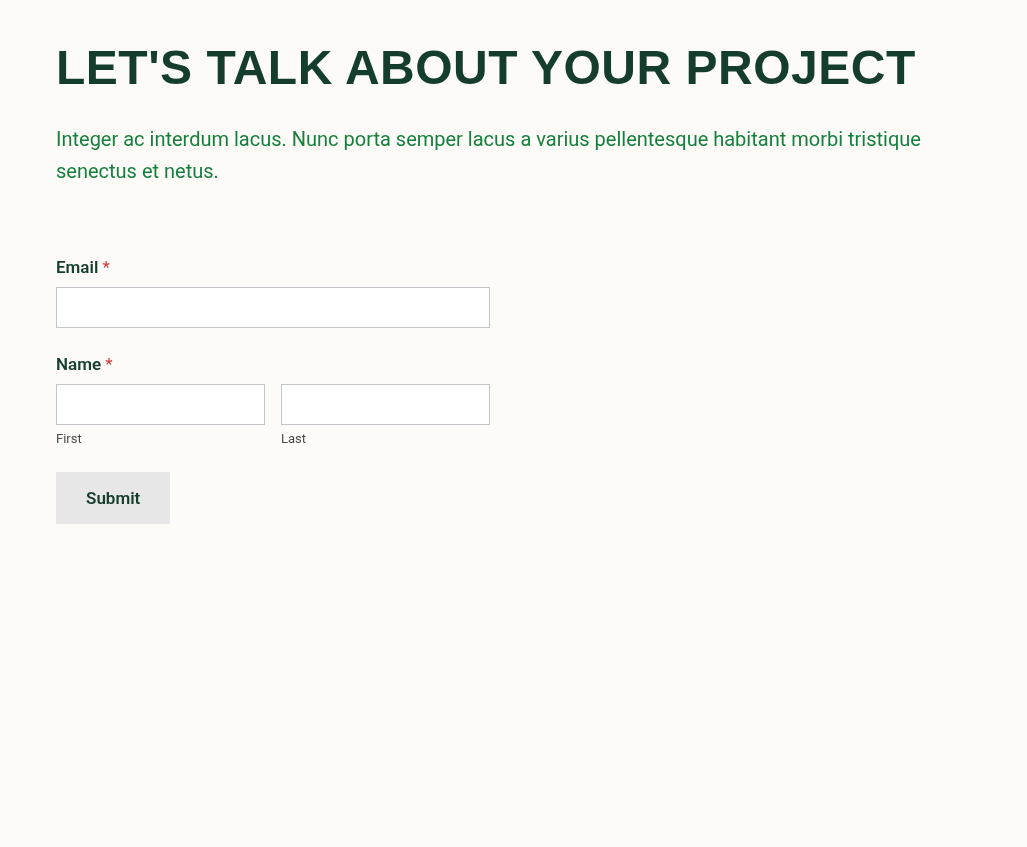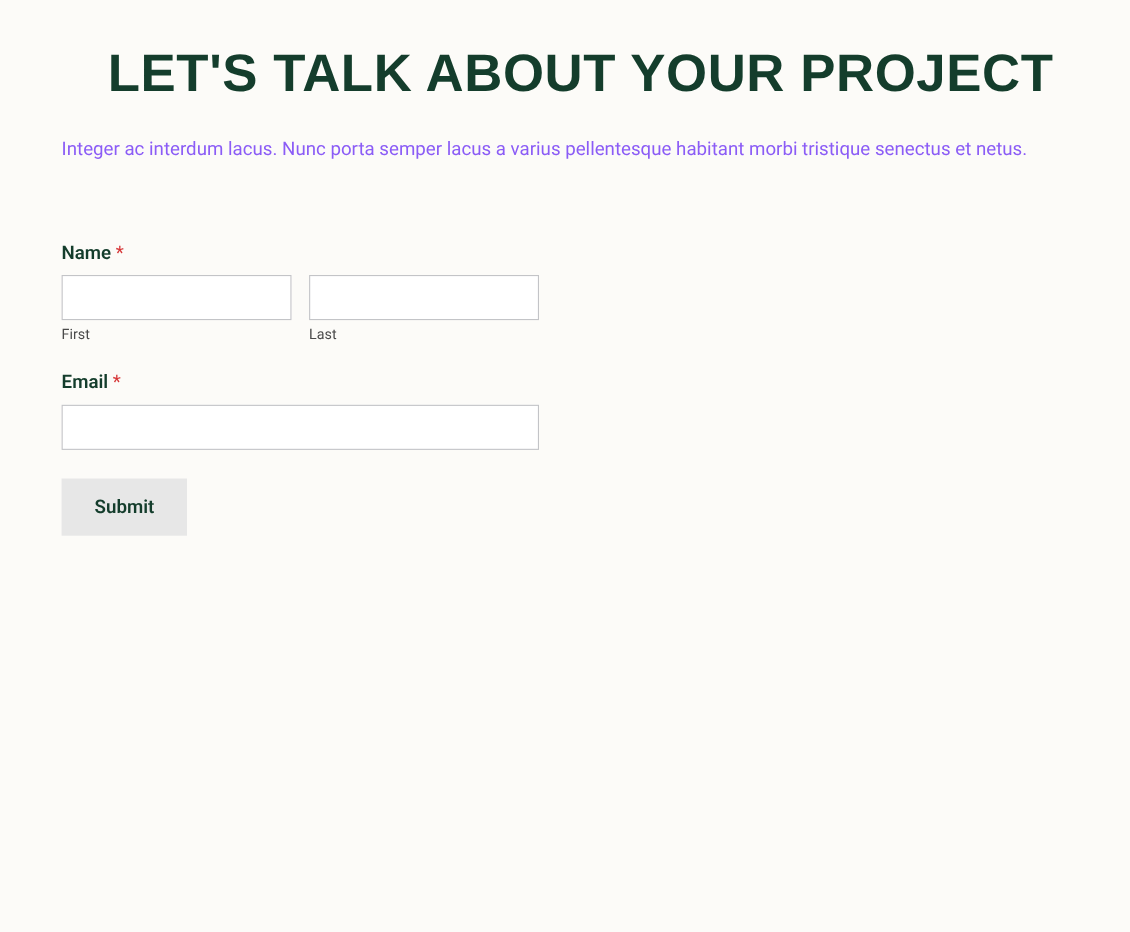--- a/index.html
+++ b/index.html
@@ -17,26 +17,25 @@
     }
     .page-title {
       font-family: Impact, "Arial Black", "Franklin Gothic Bold", sans-serif;
       font-size: 48px;
       font-weight: 900;
       text-transform: uppercase;
       letter-spacing: 0.5px;
       color: #143d2c;
       margin-bottom: 28px;
       font-stretch: condensed;
-      margin-left: 42px;
     }
     .intro-text {
-      font-size: 17px;
+      font-size: 20px;
       line-height: 1.6;
-      color: #8b5cf6;
+      color: #15803d;
       margin-bottom: 70px;
     }
     .form-wrap {
       max-width: 434px;
     }
     .field-group {
       margin-bottom: 26px;
     }
     .field-label {
       display: block;
@@ -99,39 +98,39 @@
 <body>
 
 <h1 class="page-title">Let's talk about your project</h1>
 
 <p class="intro-text">Integer ac interdum lacus. Nunc porta semper lacus a varius pellentesque habitant morbi tristique senectus et netus.</p>
 
 <div class="form-wrap">
 
   <div class="field-group">
     <label class="field-label">
+      <span>Email</span>
+      <span class="required">*</span>
+    </label>
+    <input type="email" class="text-input" value="" style="">
+  </div>
+
+  <div class="field-group">
+    <label class="field-label">
       <span>Name</span>
       <span class="required">*</span>
     </label>
     <div class="name-row">
       <div class="name-col">
         <input type="text" class="text-input" value="" style="">
         <span class="sublabel">First</span>
       </div>
       <div class="name-col">
         <input type="text" class="text-input" value="" style="">
         <span class="sublabel">Last</span>
       </div>
     </div>
   </div>
 
-  <div class="field-group">
-    <label class="field-label">
-      <span>Email</span>
-      <span class="required">*</span>
-    </label>
-    <input type="email" class="text-input" value="" style="">
-  </div>
-
 
   <button class="submit-btn">Submit</button>
 
 </div>
 
 </body></html>

